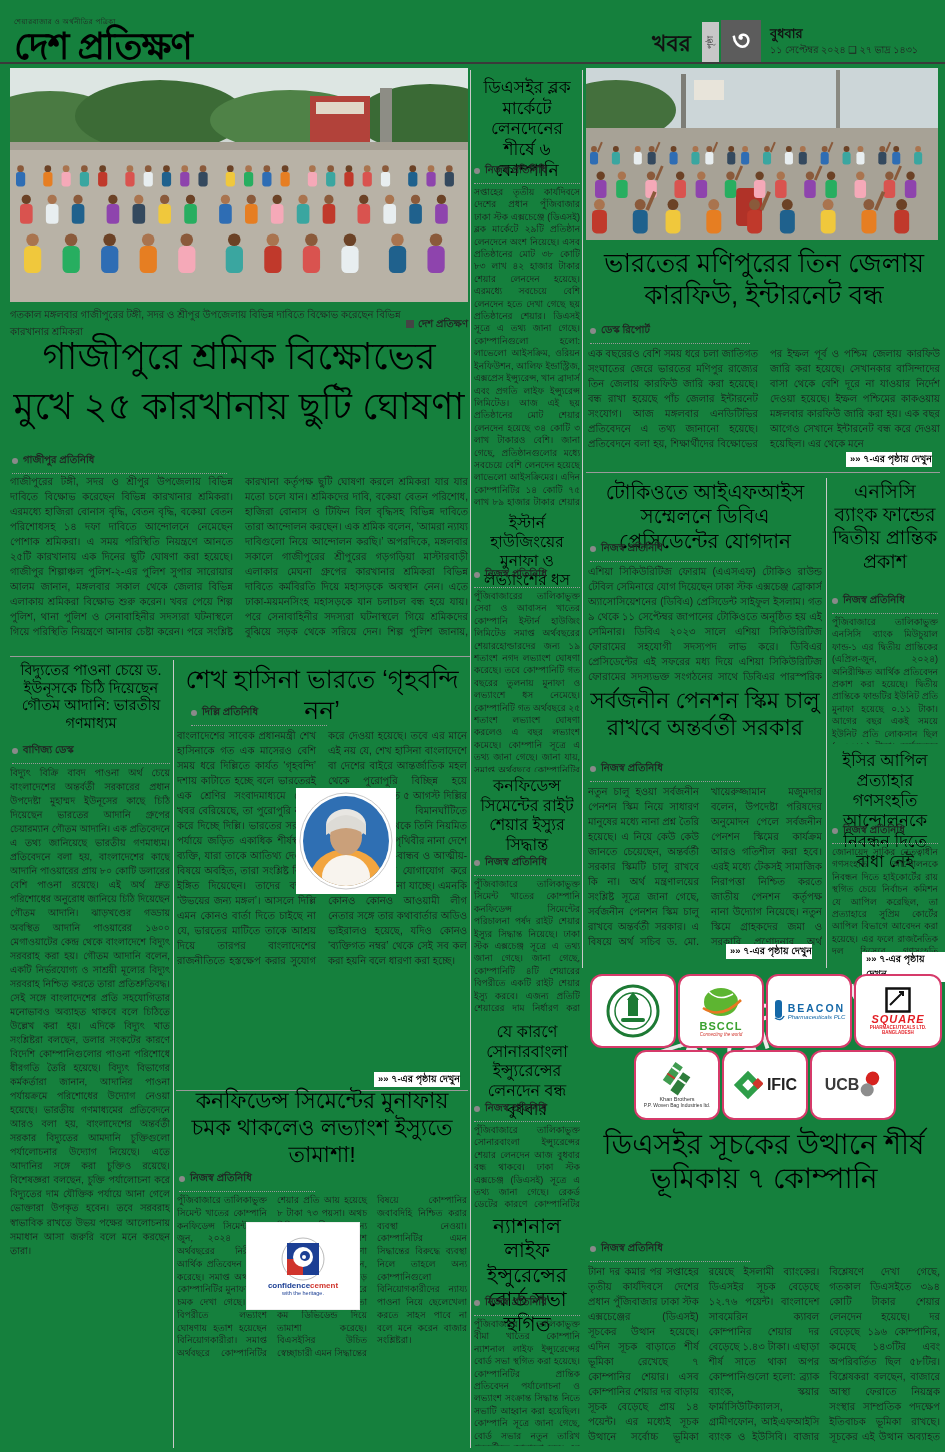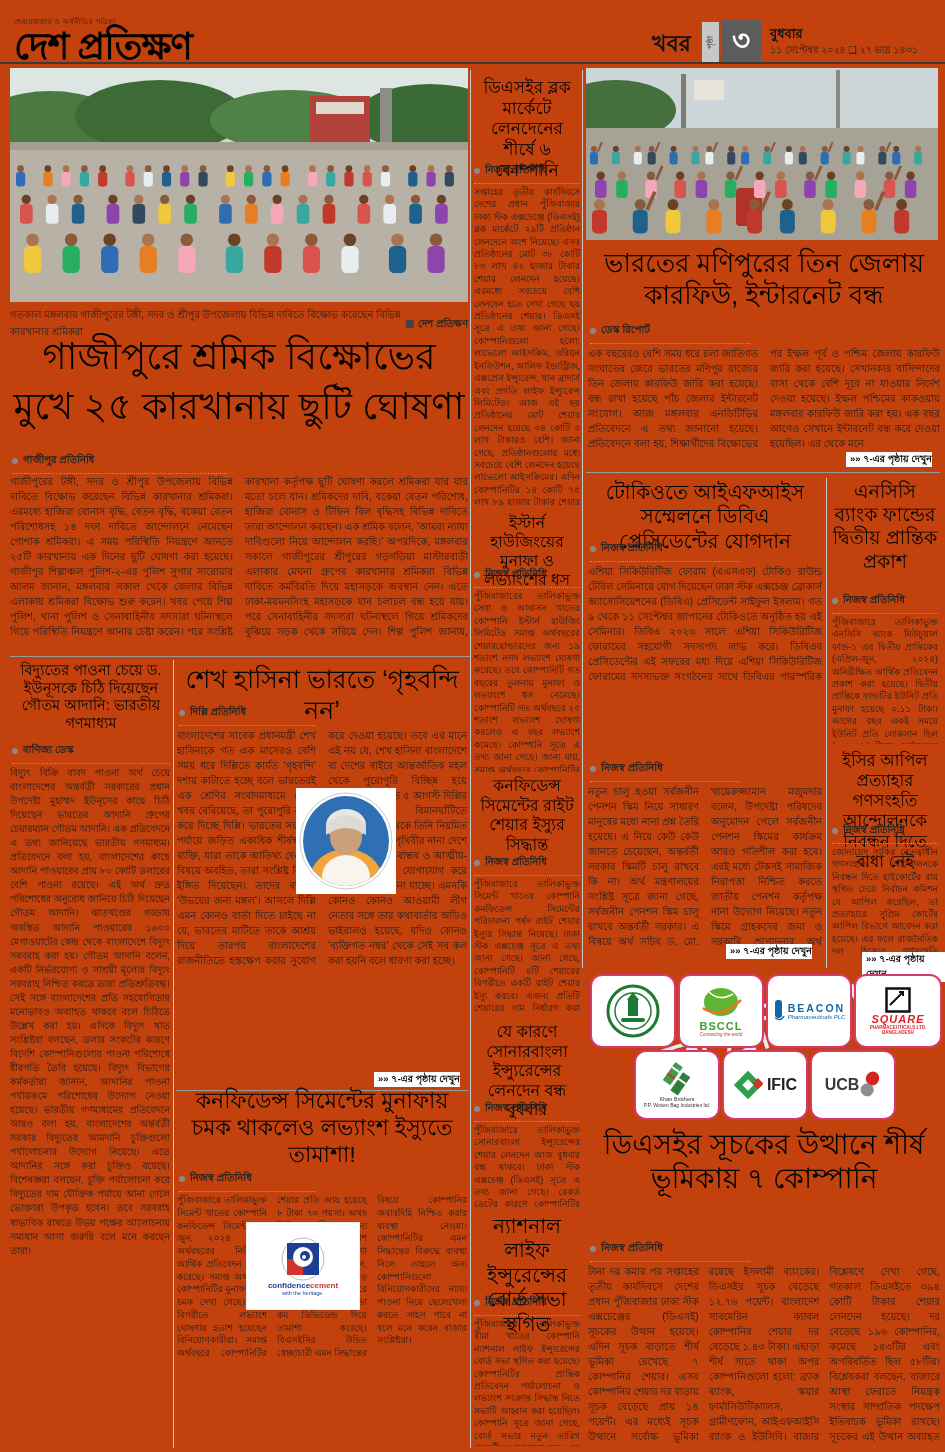--- a/index.html
+++ b/index.html
@@ -1,16 +1,16 @@
 <!DOCTYPE html>
 <html lang="bn"><head>
 <meta charset="utf-8">
 <style>
   html,body{margin:0;padding:0;background:#e9e9e9;}
-  .page{position:relative;width:945px;height:1452px;background:#c2410c;margin:0 auto;
+  .page{position:relative;width:945px;height:1452px;background:#15803d;margin:0 auto;
         font-family:"Liberation Sans","DejaVu Sans",sans-serif;color:#111;overflow:hidden;}
   .abs{position:absolute;}
   .hl{font-weight:normal;color:#000;text-align:center;line-height:1.22;}
   .byline{display:flex;align-items:center;gap:5px;font-size:10px;font-weight:bold;color:#222;
           border-bottom:1px dotted #999;padding-bottom:4px;}
   .byline .dot{width:6px;height:6px;border-radius:50%;background:#8a8a8a;flex:0 0 auto;}
   .bodytxt{font-size:10px;line-height:1.5;text-align:justify;color:#1c1c1c;overflow:hidden;}
   .narrow{font-size:9px;line-height:1.38;}
   .cols2{column-count:2;column-gap:12px;}
   .cols3{column-count:3;column-gap:10px;}
@@ -333,20 +333,21 @@
   <span class="cont" style="left:846px;top:452px;">»» ৭-এর পৃষ্ঠায় দেখুন</span>
   <div class="hrule" style="left:586px;top:472px;width:354px;"></div>
 
   <div class="abs hl" style="left:588px;top:480px;width:234px;font-size:20px;">টোকিওতে আইএফআইস সম্মেলনে ডিবিএ প্রেসিডেন্টের যোগদান</div>
   <div class="abs byline" style="left:590px;top:540px;width:150px;">
     <span class="dot"></span>
       <span>নিজস্ব প্রতিনিধি</span>
   </div>
   <div class="abs bodytxt" style="left:588px;top:564px;width:234px;height:116px;">এশিয়া সিকিউরিটিজ ফোরাম (এএসএফ) টোকিও রাউন্ড টেবিল সেমিনারে যোগ দিয়েছেন ঢাকা স্টক এক্সচেঞ্জ ব্রোকার্স অ্যাসোসিয়েশনের (ডিবিএ) প্রেসিডেন্ট সাইফুল ইসলাম। গত ৯ থেকে ১১ সেপ্টেম্বর জাপানের টোকিওতে অনুষ্ঠিত হয় এই সেমিনার। ডিবিএ ২০২৩ সালে এশিয়া সিকিউরিটিজ ফোরামের সহযোগী সদস্যপদ লাভ করে। ডিবিএর প্রেসিডেন্টের এই সফরের মধ্য দিয়ে এশিয়া সিকিউরিটিজ ফোরামের সদস্যভুক্ত সংগঠনের সাথে ডিবিএর পারস্পরিক সম্পর্ক ও যোগাযোগ উন্নত হবে এবং বাংলাদেশের সিকিউরিটিজ মার্কেটের উন্নয়নে কাজ করার সুযোগ সৃষ্টি হবে।</div>
 
+  <div class="abs hl" style="left:588px;top:688px;width:234px;font-size:22px;">সর্বজনীন পেনশন স্কিম চালু রাখবে অন্তর্বর্তী সরকার</div>
   <div class="abs byline" style="left:590px;top:760px;width:150px;">
     <span class="dot"></span>
       <span>নিজস্ব প্রতিনিধি</span>
   </div>
   <div class="abs bodytxt cols2" style="left:588px;top:784px;width:234px;height:172px;">নতুন চালু হওয়া সর্বজনীন পেনশন স্কিম নিয়ে সাধারণ মানুষের মধ্যে নানা প্রশ্ন তৈরি হয়েছে। এ নিয়ে কেউ কেউ জানতে চেয়েছেন, অন্তর্বর্তী সরকার স্কিমটি চালু রাখবে কি না। অর্থ মন্ত্রণালয়ের সংশ্লিষ্ট সূত্রে জানা গেছে, সর্বজনীন পেনশন স্কিম চালু রাখবে অন্তর্বর্তী সরকার। এ বিষয়ে অর্থ সচিব ড. মো. খায়েরুজ্জামান মজুমদার বলেন, উপদেষ্টা পরিষদের অনুমোদন পেলে সর্বজনীন পেনশন স্কিমের কার্যক্রম আরও গতিশীল করা হবে। এরই মধ্যে টেকসই সামাজিক নিরাপত্তা নিশ্চিত করতে জাতীয় পেনশন কর্তৃপক্ষ নানা উদ্যোগ নিয়েছে। নতুন স্কিমে গ্রাহকদের জমা ও সরকারি প্রণোদনার অর্থ নিরাপদে বিনিয়োগ করা হচ্ছে বলে জানিয়েছে কর্তৃপক্ষ। এ নিয়ে শিগগিরই বিস্তারিত নির্দেশনা জারি করা হবে।</div>
   <span class="cont" style="left:726px;top:944px;">»» ৭-এর পৃষ্ঠায় দেখুন</span>
 
   <div class="abs hl" style="left:832px;top:480px;width:106px;font-size:19px;">এনসিসি ব্যাংক ফান্ডের দ্বিতীয় প্রান্তিক প্রকাশ</div>
   <div class="abs byline" style="left:832px;top:592px;width:106px;">
     <span class="dot"></span>
@@ -443,21 +444,21 @@
   </div>
 
   <div class="abs hl" style="left:588px;top:1128px;width:352px;font-size:28px;">ডিএসইর সূচকের উত্থানে শীর্ষ ভূমিকায় ৭ কোম্পানি</div>
   <div class="abs byline" style="left:590px;top:1240px;width:160px;">
     <span class="dot"></span>
       <span>নিজস্ব প্রতিনিধি</span>
   </div>
   <div class="abs bodytxt cols3" style="left:588px;top:1264px;width:352px;height:184px;">টানা দর কমার পর সপ্তাহের তৃতীয় কার্যদিবসে দেশের প্রধান পুঁজিবাজার ঢাকা স্টক এক্সচেঞ্জের (ডিএসই) সূচকের উত্থান হয়েছে। এদিন সূচক বাড়াতে শীর্ষ ভূমিকা রেখেছে ৭ কোম্পানির শেয়ার। এসব কোম্পানির শেয়ার দর বাড়ায় সূচক বেড়েছে প্রায় ১৪ পয়েন্ট। এর মধ্যেই সূচক উত্থানে সর্বোচ্চ ভূমিকা রয়েছে ইসলামী ব্যাংকের। ডিএসইর সূচক বেড়েছে ১২.৭৬ পয়েন্ট। বাংলাদেশ সাবমেরিন ক্যাবল কোম্পানির শেয়ার দর বেড়েছে ১.৪৩ টাকা। এছাড়া শীর্ষ সাতে থাকা অপর কোম্পানিগুলো হলো: ব্র্যাক ব্যাংক, স্কয়ার ফার্মাসিউটিক্যালস, গ্রামীণফোন, আইএফআইসি ব্যাংক ও ইউসিবি। বাজার বিশ্লেষণে দেখা গেছে, গতকাল ডিএসইতে ৩৯৪ কোটি টাকার শেয়ার লেনদেন হয়েছে। দর বেড়েছে ১৯৬ কোম্পানির, কমেছে ১৪৩টির এবং অপরিবর্তিত ছিল ৫৮টির। বিশ্লেষকরা বলছেন, বাজারে আস্থা ফেরাতে নিয়ন্ত্রক সংস্থার সাম্প্রতিক পদক্ষেপ ইতিবাচক ভূমিকা রাখছে। সূচকের এই উত্থান অব্যাহত থাকবে বলে প্রত্যাশা বাজার সংশ্লিষ্টদের।</div>
 
   <div class="abs hl" style="left:177px;top:664px;width:290px;font-size:25px;">শেখ হাসিনা ভারতে ‘গৃহবন্দি নন’</div>
-  <div class="abs byline" style="left:179px;top:704px;width:136px;">
+  <div class="abs byline" style="left:191px;top:704px;width:136px;">
     <span class="dot"></span>
       <span>দিল্লি প্রতিনিধি</span>
   </div>
   <div class="abs bodytxt cols2" style="left:177px;top:728px;width:290px;height:358px;">বাংলাদেশের সাবেক প্রধানমন্ত্রী শেখ হাসিনাকে গত এক মাসেরও বেশি সময় ধরে দিল্লিতে কার্যত ‘গৃহবন্দি’ দশায় কাটাতে হচ্ছে বলে ভারতেরই এক শ্রেণির সংবাদমাধ্যমে যেসব খবর বেরিয়েছে, তা পুরোপুরি নাকচ করে দিচ্ছে দিল্লি। ভারতের সরকারি পর্যায়ে জড়িত একাধিক শীর্ষস্থানীয় ব্যক্তি, যারা তাকে আতিথ্য দেওয়ার বিষয়ে অবহিত, তারা সংশ্লিষ্ট বিষয়ে ইঙ্গিত দিয়েছেন। তাদের বক্তব্য, ‘উভয়ের জন্য মঙ্গল’। আসলে দিল্লি এমন কোনও বার্তা দিতে চাইছে না যে, ভারতের মাটিতে তাকে আশ্রয় দিয়ে তারপর বাংলাদেশের রাজনীতিতে হস্তক্ষেপ করার সুযোগ করে দেওয়া হয়েছে। তবে এর মানে এই নয় যে, শেখ হাসিনা বাংলাদেশে বা দেশের বাইরে আন্তর্জাতিক মহল থেকে পুরোপুরি বিচ্ছিন্ন হয়ে আছেন। বস্তুত গত ৫ আগস্ট দিল্লির কাছে হিন্ডন বিমানঘাঁটিতে অবতরণের পর থেকে তিনি নিয়মিত দলের নেতাকর্মী, পৃথিবীর নানা দেশে ছড়িয়ে থাকা বন্ধু-বান্ধব ও আত্মীয়-পরিজনদের সঙ্গে যোগাযোগ করে যাচ্ছেন বলেই জানা যাচ্ছে। এমনকি কোনও কোনও আওয়ামী লীগ নেতার সঙ্গে তার কথাবার্তার অডিও ভাইরালও হয়েছে, যদিও কোনও ‘ব্যক্তিগত নম্বর’ থেকে সেই সব কল করা হয়নি বলে ধারণা করা হচ্ছে।</div>
   <div class="abs" style="left:296px;top:788px;width:100px;height:106px;background:#fff;display:flex;align-items:center;justify-content:center;">
     <svg width="96" height="100" viewBox="0 0 96 100">
       <ellipse cx="48" cy="50" rx="46" ry="48" fill="#ffffff" stroke="#c9c9c9" stroke-width="1"></ellipse>
       <clipPath id="pc">
           <ellipse cx="48" cy="50" rx="43" ry="45"></ellipse>
         </clipPath>

